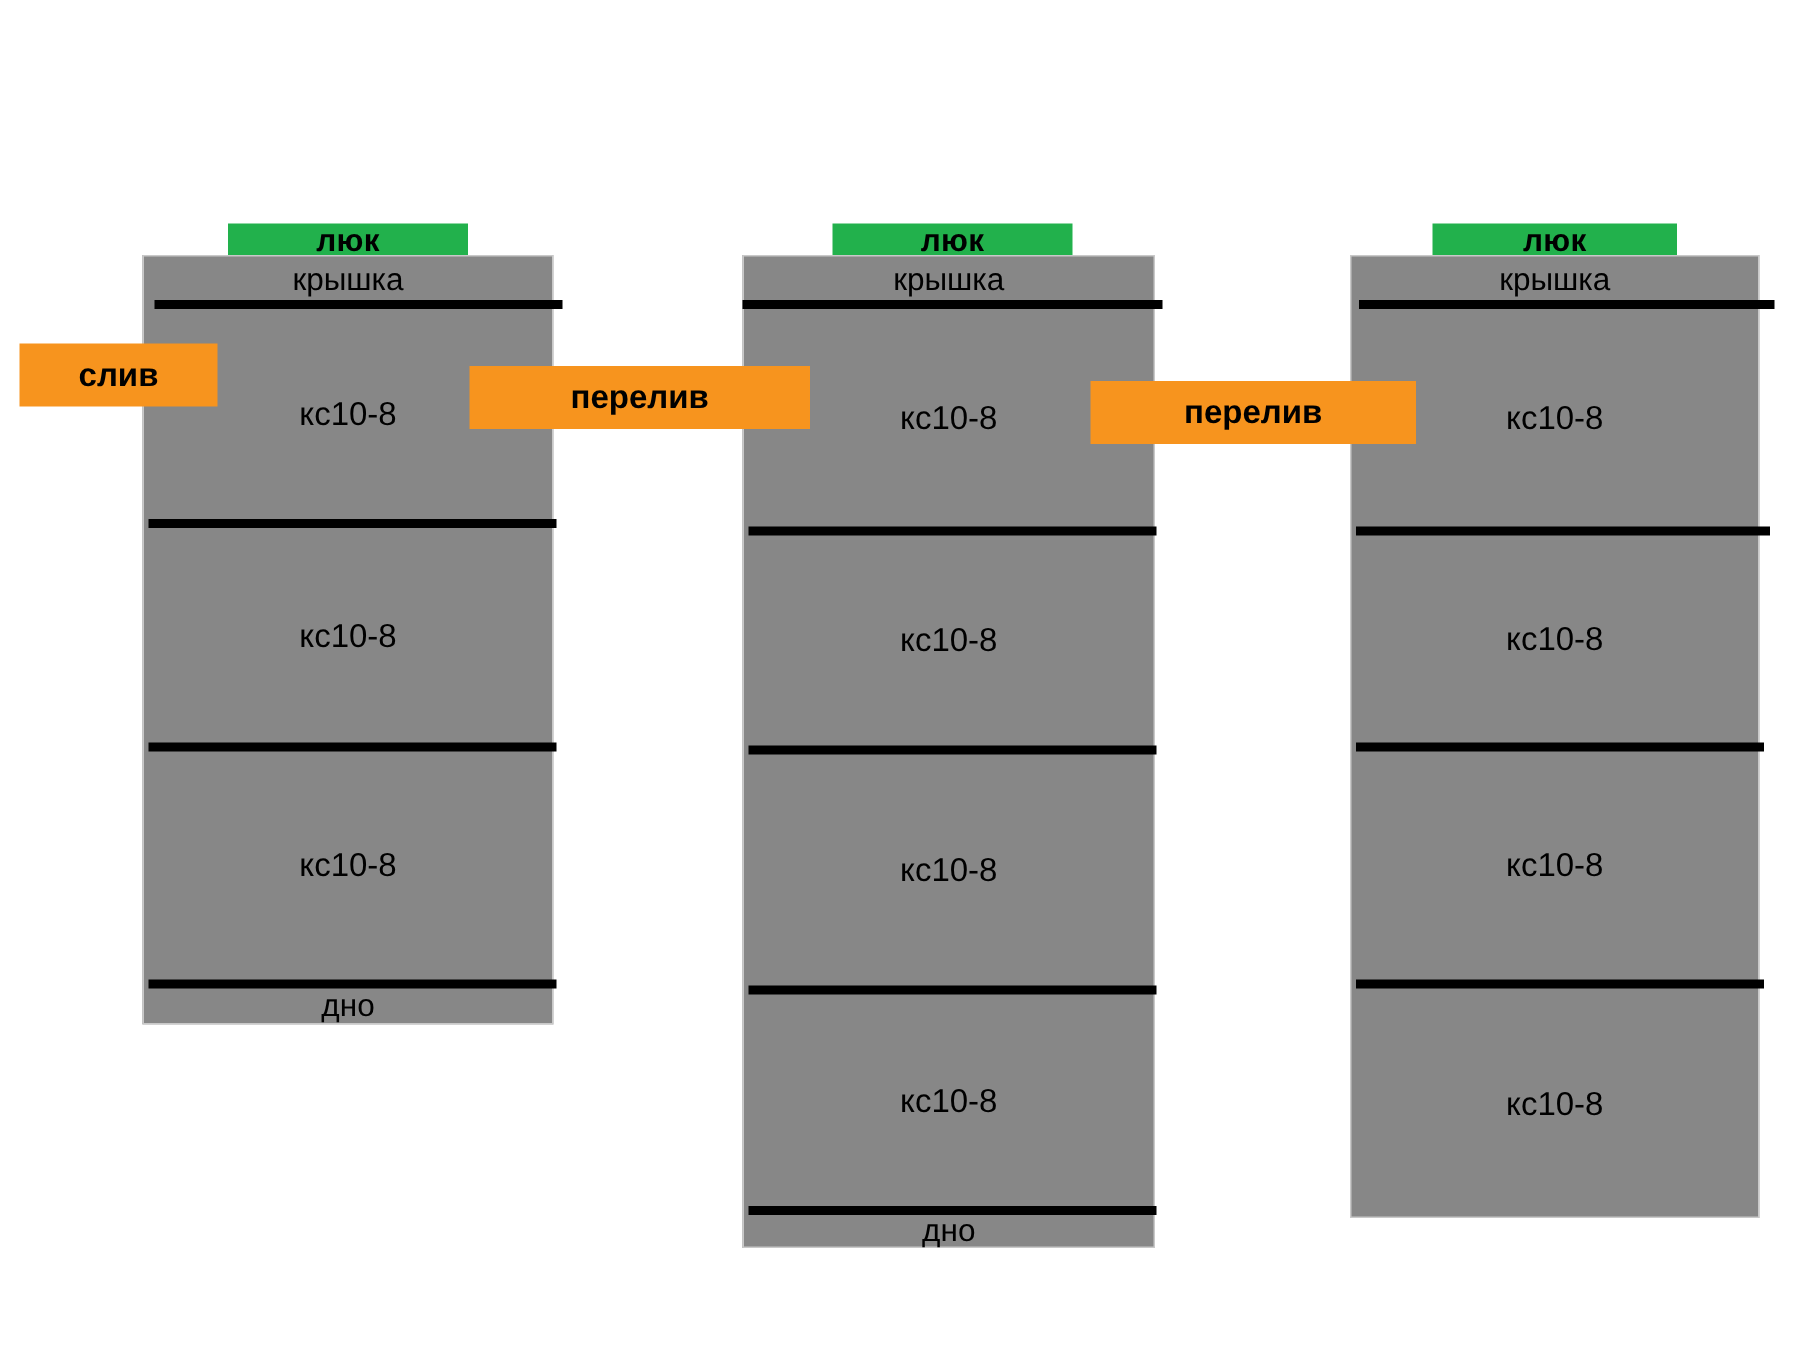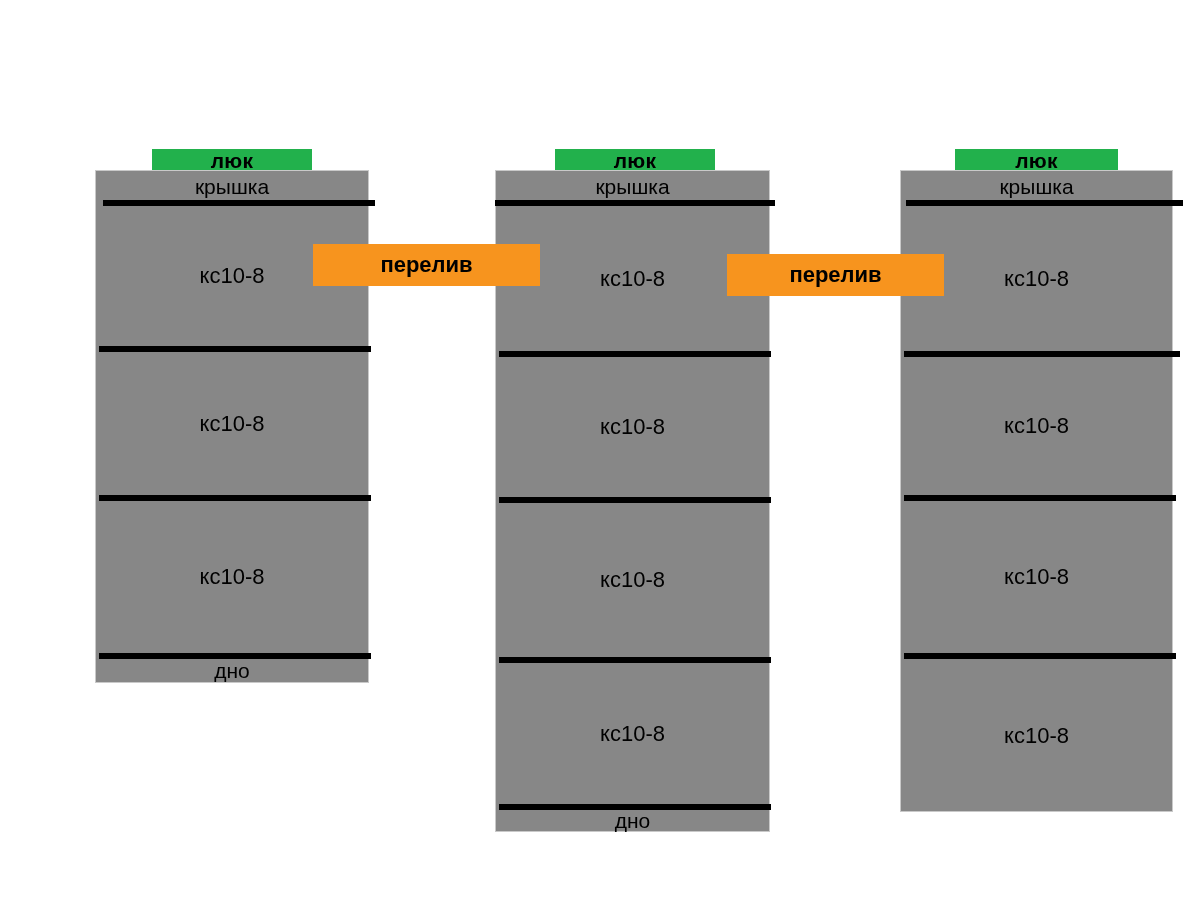--- a/index.html
+++ b/index.html
@@ -185,20 +185,23 @@
     <div class="segment" style="top:331px; height:152px;">
       <span class="segment-label">кс10-8</span>
     </div>
     <div class="divider" style="left:4px; top:483px; width:272px;"></div>
 
     <div class="segment" style="top:489px; height:153px;">
       <span class="segment-label">кс10-8</span>
     </div>
   </div>
 
+  <div class="pipe" style="left:13px; top:197px; width:132px; height:42px;">
+    <span class="pipe-label">слив</span>
+  </div>
 
   <div class="pipe" style="left:313px; top:212px; width:227px; height:42px;">
     <span class="pipe-label">перелив</span>
   </div>
 
   <div class="pipe" style="left:727px; top:222px; width:217px; height:42px;">
     <span class="pipe-label">перелив</span>
   </div>
 
 </div>

